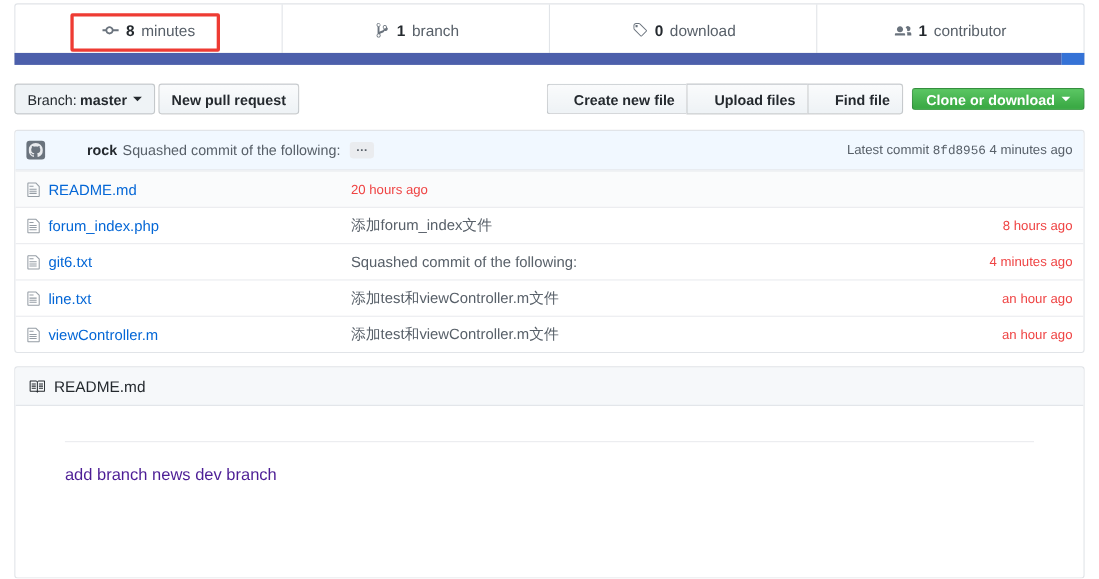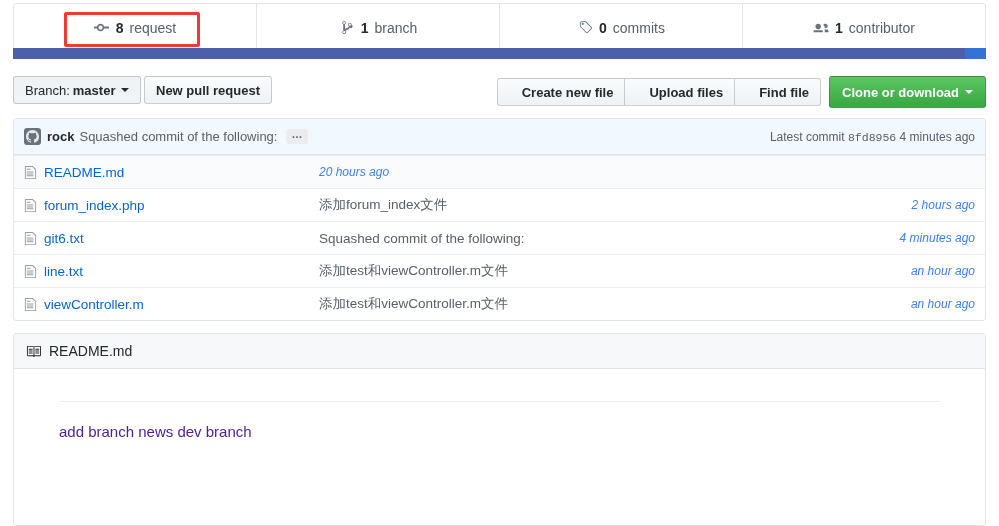--- a/index.html
+++ b/index.html
@@ -157,21 +157,21 @@
   }
   .bgroup .btn:first-child { border-radius: 3px 0 0 3px; }
   .bgroup .btn:last-child {
     border-radius: 0 3px 3px 0;
     border-right-width: 1px;
   }
   .btn-green {
     background: linear-gradient(-180deg, #5bc663 0%, #3baa45 90%);
     border-color: rgba(27,31,35,0.2);
     color: #fff;
-    height: 32px;
+    height: 20px;
     padding: 0 12px;
   }
 
   
   .file-box {
     position: absolute;
     left: 13px;
     top: 118px;
     width: 973px;
     border: 1px solid #e1e4e8;
@@ -198,20 +198,21 @@
     display: flex;
     align-items: center;
     justify-content: center;
   }
   .avatar svg { display:block; fill:#e8eaed; }
   .commit-author {
     font-weight: bold;
     color: #24292e;
     margin-right: 5px;
     cursor: pointer;
+    margin-left: 32px;
   }
   .commit-msg { color: #586069; cursor: pointer; }
   .ellipsis-btn {
     margin-left: 9px;
     display: inline-flex;
     align-items: center;
     justify-content: center;
     width: 22px;
     height: 15px;
     background: #eaecef;
@@ -264,26 +265,25 @@
   }
   .fmsg {
     color: #586069;
     flex: 1 1 auto;
     overflow: hidden;
     white-space: nowrap;
     text-overflow: ellipsis;
     cursor: pointer;
   }
   .ftime {
-    color: #3b82f6;
+    color: #ef4444;
     font-size: 12px;
     text-align: right;
     white-space: nowrap;
     flex: 0 0 auto;
-    font-style: italic;
   }
 
   
   .readme-box {
     position: absolute;
     left: 13px;
     top: 333px;
     width: 973px;
     height: 193px;
     border: 1px solid #e1e4e8;
@@ -335,41 +335,41 @@
 
   <div class="repo-stats">
 
     <a class="stat">
       <span class="ico">
         <svg width="15" height="15" viewBox="0 0 16 16" aria-hidden="true">
           <path d="M10.86 7c-.45-1.72-2-3-3.86-3-1.86 0-3.41 1.28-3.86 3H0v2h3.14c.45 1.72 2 3 3.86 3 1.86 0 3.41-1.28 3.86-3H16V7h-5.14zM7 10.2c-1.22 0-2.2-.98-2.2-2.2 0-1.22.98-2.2 2.2-2.2 1.22 0 2.2.98 2.2 2.2 0 1.22-.98 2.2-2.2 2.2z"></path>
         </svg>
       </span>
       <span class="num">8</span>
-      <span>request</span>
+      <span>minutes</span>
     </a>
 
     <a class="stat">
       <span class="ico">
         <svg width="12" height="15" viewBox="0 0 10 16" aria-hidden="true">
           <path d="M10 5c0-1.11-.89-2-2-2a1.993 1.993 0 0 0-1 3.72v.3c-.2.38-.47.66-.8.89-.36.25-.78.39-1.2.53-.42.14-.88.28-1.3.54-.34.2-.63.47-.86.79V4.72a1.993 1.993 0 0 0-1-3.72C.88 1 0 1.89 0 3c0 .73.4 1.38 1 1.72v6.56c-.6.34-1 .98-1 1.72 0 1.11.89 2 2 2 1.11 0 2-.89 2-2 0-.53-.2-1-.53-1.36.09-.13.2-.26.36-.37.33-.22.75-.36 1.19-.5.45-.14.92-.29 1.36-.59.6-.4 1.1-.99 1.38-1.8A2 2 0 0 0 10 5zM2 1.8c.66 0 1.2.55 1.2 1.2 0 .65-.55 1.2-1.2 1.2C1.35 4.2.8 3.65.8 3c0-.65.55-1.2 1.2-1.2zm0 12.41c-.66 0-1.2-.55-1.2-1.2 0-.65.55-1.2 1.2-1.2.65 0 1.2.55 1.2 1.2 0 .65-.55 1.2-1.2 1.2zm6-8c-.66 0-1.2-.55-1.2-1.2 0-.65.55-1.2 1.2-1.2.65 0 1.2.55 1.2 1.2 0 .65-.55 1.2-1.2 1.2z"></path>
         </svg>
       </span>
       <span class="num">1</span>
       <span>branch</span>
     </a>
 
     <a class="stat">
       <span class="ico">
         <svg width="15" height="15" viewBox="0 0 14 16" aria-hidden="true">
           <path d="M7.73 1.73C7.26 1.26 6.62 1 5.96 1H3.5C2.13 1 1 2.13 1 3.5v2.47c0 .66.27 1.3.73 1.77l6.06 6.06c.39.39 1.02.39 1.41 0l4.59-4.59a.996.996 0 0 0 0-1.41L7.73 1.73zM2.38 7.09c-.31-.3-.47-.7-.47-1.13V3.5c0-.88.72-1.59 1.59-1.59h2.47c.42 0 .83.16 1.13.47l6.14 6.13-4.73 4.73-6.13-6.15zM3.01 3h2v2H3V3h.01z"></path>
         </svg>
       </span>
       <span class="num">0</span>
-      <span>commits</span>
+      <span>download</span>
     </a>
 
     <a class="stat">
       <span class="ico">
         <svg width="16" height="15" viewBox="0 0 16 16" aria-hidden="true">
           <path d="M9 11H1c-.55 0-1 .45-1 1v1h10v-1c0-.55-.45-1-1-1zM5 10c1.66 0 3-1.34 3-3S6.66 4 5 4 2 5.34 2 7s1.34 3 3 3zm7.09-1.16c.19.05.39.08.6.08a2.5 2.5 0 1 0-2.27-3.55c.91.58 1.53 1.57 1.58 2.71.01.27-.01.52-.06.76h.15zM13.5 10h-2.02c.31.27.52.67.52 1.12V13H16v-1.5c0-.83-.67-1.5-1.5-1.5h-1z"></path>
         </svg>
       </span>
       <span class="num">1</span>
       <span>contributor</span>
@@ -439,21 +439,21 @@
     <div class="frow">
       <span class="fname">
         <span class="ficon">
           <svg width="13" height="15" viewBox="0 0 12 16" aria-hidden="true">
               <path d="M6 5H2V4h4v1zM2 8h7V7H2v1zm0 2h7V9H2v1zm0 2h7v-1H2v1zm10-7.5V14c0 .55-.45 1-1 1H1c-.55 0-1-.45-1-1V2c0-.55.45-1 1-1h7.5L12 4.5zM11 5L8 2H1v12h10V5z"></path>
             </svg>
         </span>
         <a class="flink">forum_index.php</a>
       </span>
       <span class="fmsg">添加forum_index文件</span>
-      <span class="ftime">2 hours ago</span>
+      <span class="ftime">8 hours ago</span>
     </div>
 
     <div class="frow">
       <span class="fname">
         <span class="ficon">
           <svg width="13" height="15" viewBox="0 0 12 16" aria-hidden="true">
               <path d="M6 5H2V4h4v1zM2 8h7V7H2v1zm0 2h7V9H2v1zm0 2h7v-1H2v1zm10-7.5V14c0 .55-.45 1-1 1H1c-.55 0-1-.45-1-1V2c0-.55.45-1 1-1h7.5L12 4.5zM11 5L8 2H1v12h10V5z"></path>
             </svg>
         </span>
         <a class="flink">git6.txt</a>

